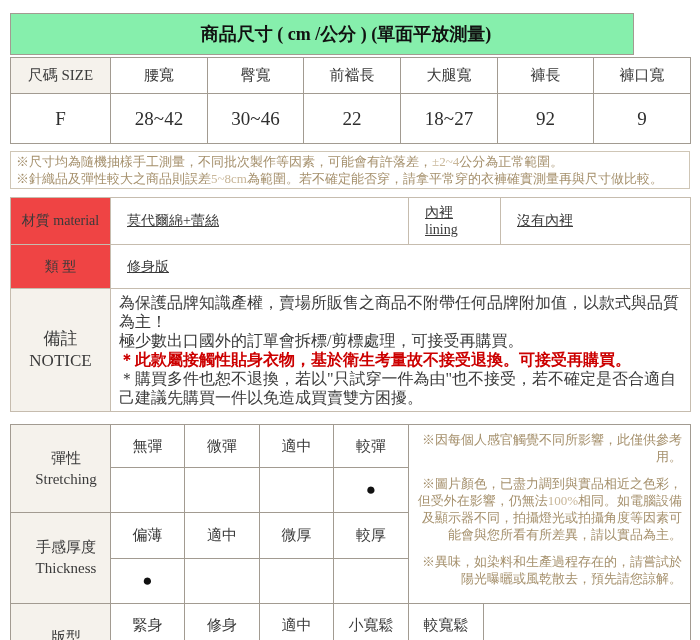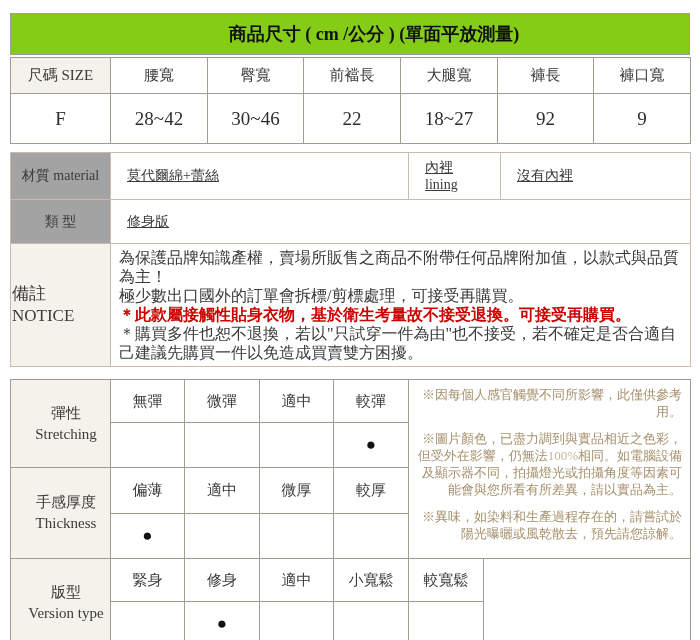--- a/index.html
+++ b/index.html
@@ -1,21 +1,21 @@
 <!DOCTYPE html>
 <html><head>
 <meta charset="utf-8">
 <style>
   html,body{margin:0;padding:0;background:#ffffff;}
   body{width:700px;height:640px;overflow:hidden;
        font-family:"Liberation Serif","DejaVu Serif",serif;color:#333;}
   .wrap{padding:13px 10px 0 10px;width:680px;}
 
   
-  .title-box{box-sizing:border-box;width:680px;height:42px;background:#84cc16;
+  .title-box{box-sizing:border-box;width:624px;height:42px;background:#86efac;
     border:1px solid #a29b91;text-align:center;line-height:40px;
     font-size:18px;font-weight:bold;color:#111;padding-left:48px;}
 
   table{border-collapse:collapse;table-layout:fixed;width:680px;}
   td,th{overflow:hidden;}
 
   
   .t1{margin-top:2px;}
   .t1 td{border:1px solid #a29b91;text-align:center;vertical-align:middle;}
   .t1 .hrow td{height:33px;font-size:15px;color:#3a3a3a;}
@@ -24,25 +24,25 @@
 
   
   .mnotes{box-sizing:border-box;margin-top:7px;width:680px;
     border:1px solid #cfc6b6;padding:1px 5px;font-size:13px;line-height:17px;
     color:#a5906c;}
   .num{color:#c8b698;}
 
   
   .t2{margin-top:8px;}
   .t2 td{border:1px solid #c6bcae;vertical-align:middle;font-size:14px;color:#3a3a3a;}
-  .t2 td.lbl{background:#a3a3a3;text-align:center;font-size:14px;}
+  .t2 td.lbl{background:#ef4444;text-align:center;font-size:14px;}
   .t2 td.val{padding:2px 16px;text-align:left;font-size:14px;text-decoration:underline;}
   .t2 .r1 td{height:42px;}
   .t2 .r2 td{height:39px;margin-left:16px;}
-  .t2 td.notice-lbl{background:#f5f2ec;font-size:17px;line-height:22px;margin-left:40px;}
+  .t2 td.notice-lbl{background:#f5f2ec;text-align:center;font-size:17px;line-height:22px;margin-left:40px;}
   .t2 td.notice-body{padding:4px 8px;font-size:16px;line-height:19px;}
   .t2 .red{color:#cc0000;font-weight:bold;}
 
   
   .t3{margin-top:12px;}
   .t3 td{border:1px solid #a29b91;text-align:center;vertical-align:middle;
          font-size:15px;color:#3a3a3a;}
   .t3 td.lbl{background:#f5f2ec;line-height:21px;padding-left:12px;}
   .t3 .opt{font-size:15px;}
   .t3 .dotcell{font-size:17px;color:#111;}
@@ -84,20 +84,24 @@
       <td>28~42</td>
       <td>30~46</td>
       <td>22</td>
       <td>18~27</td>
       <td>92</td>
       <td>9</td>
     </tr>
   </tbody>
     </table>
 
+  <div class="mnotes">
+    <div><span>※尺寸均為隨機抽樣手工測量，不同批次製作等因素，可能會有許落差，</span><span class="num">±2~4</span><span>公分為正常範圍。</span></div>
+    <div><span>※針織品及彈性較大之商品則誤差</span><span class="num">5~8cm</span><span>為範圍。若不確定能否穿，請拿平常穿的衣褲確實測量再與尺寸做比較。</span></div>
+  </div>
 
   <table class="t2">
     <colgroup>
         <col style="width:100px">
         <col style="width:298px">
         <col style="width:92px">
         <col style="width:190px">
       </colgroup>
     <tbody>
         <tr class="r1">

